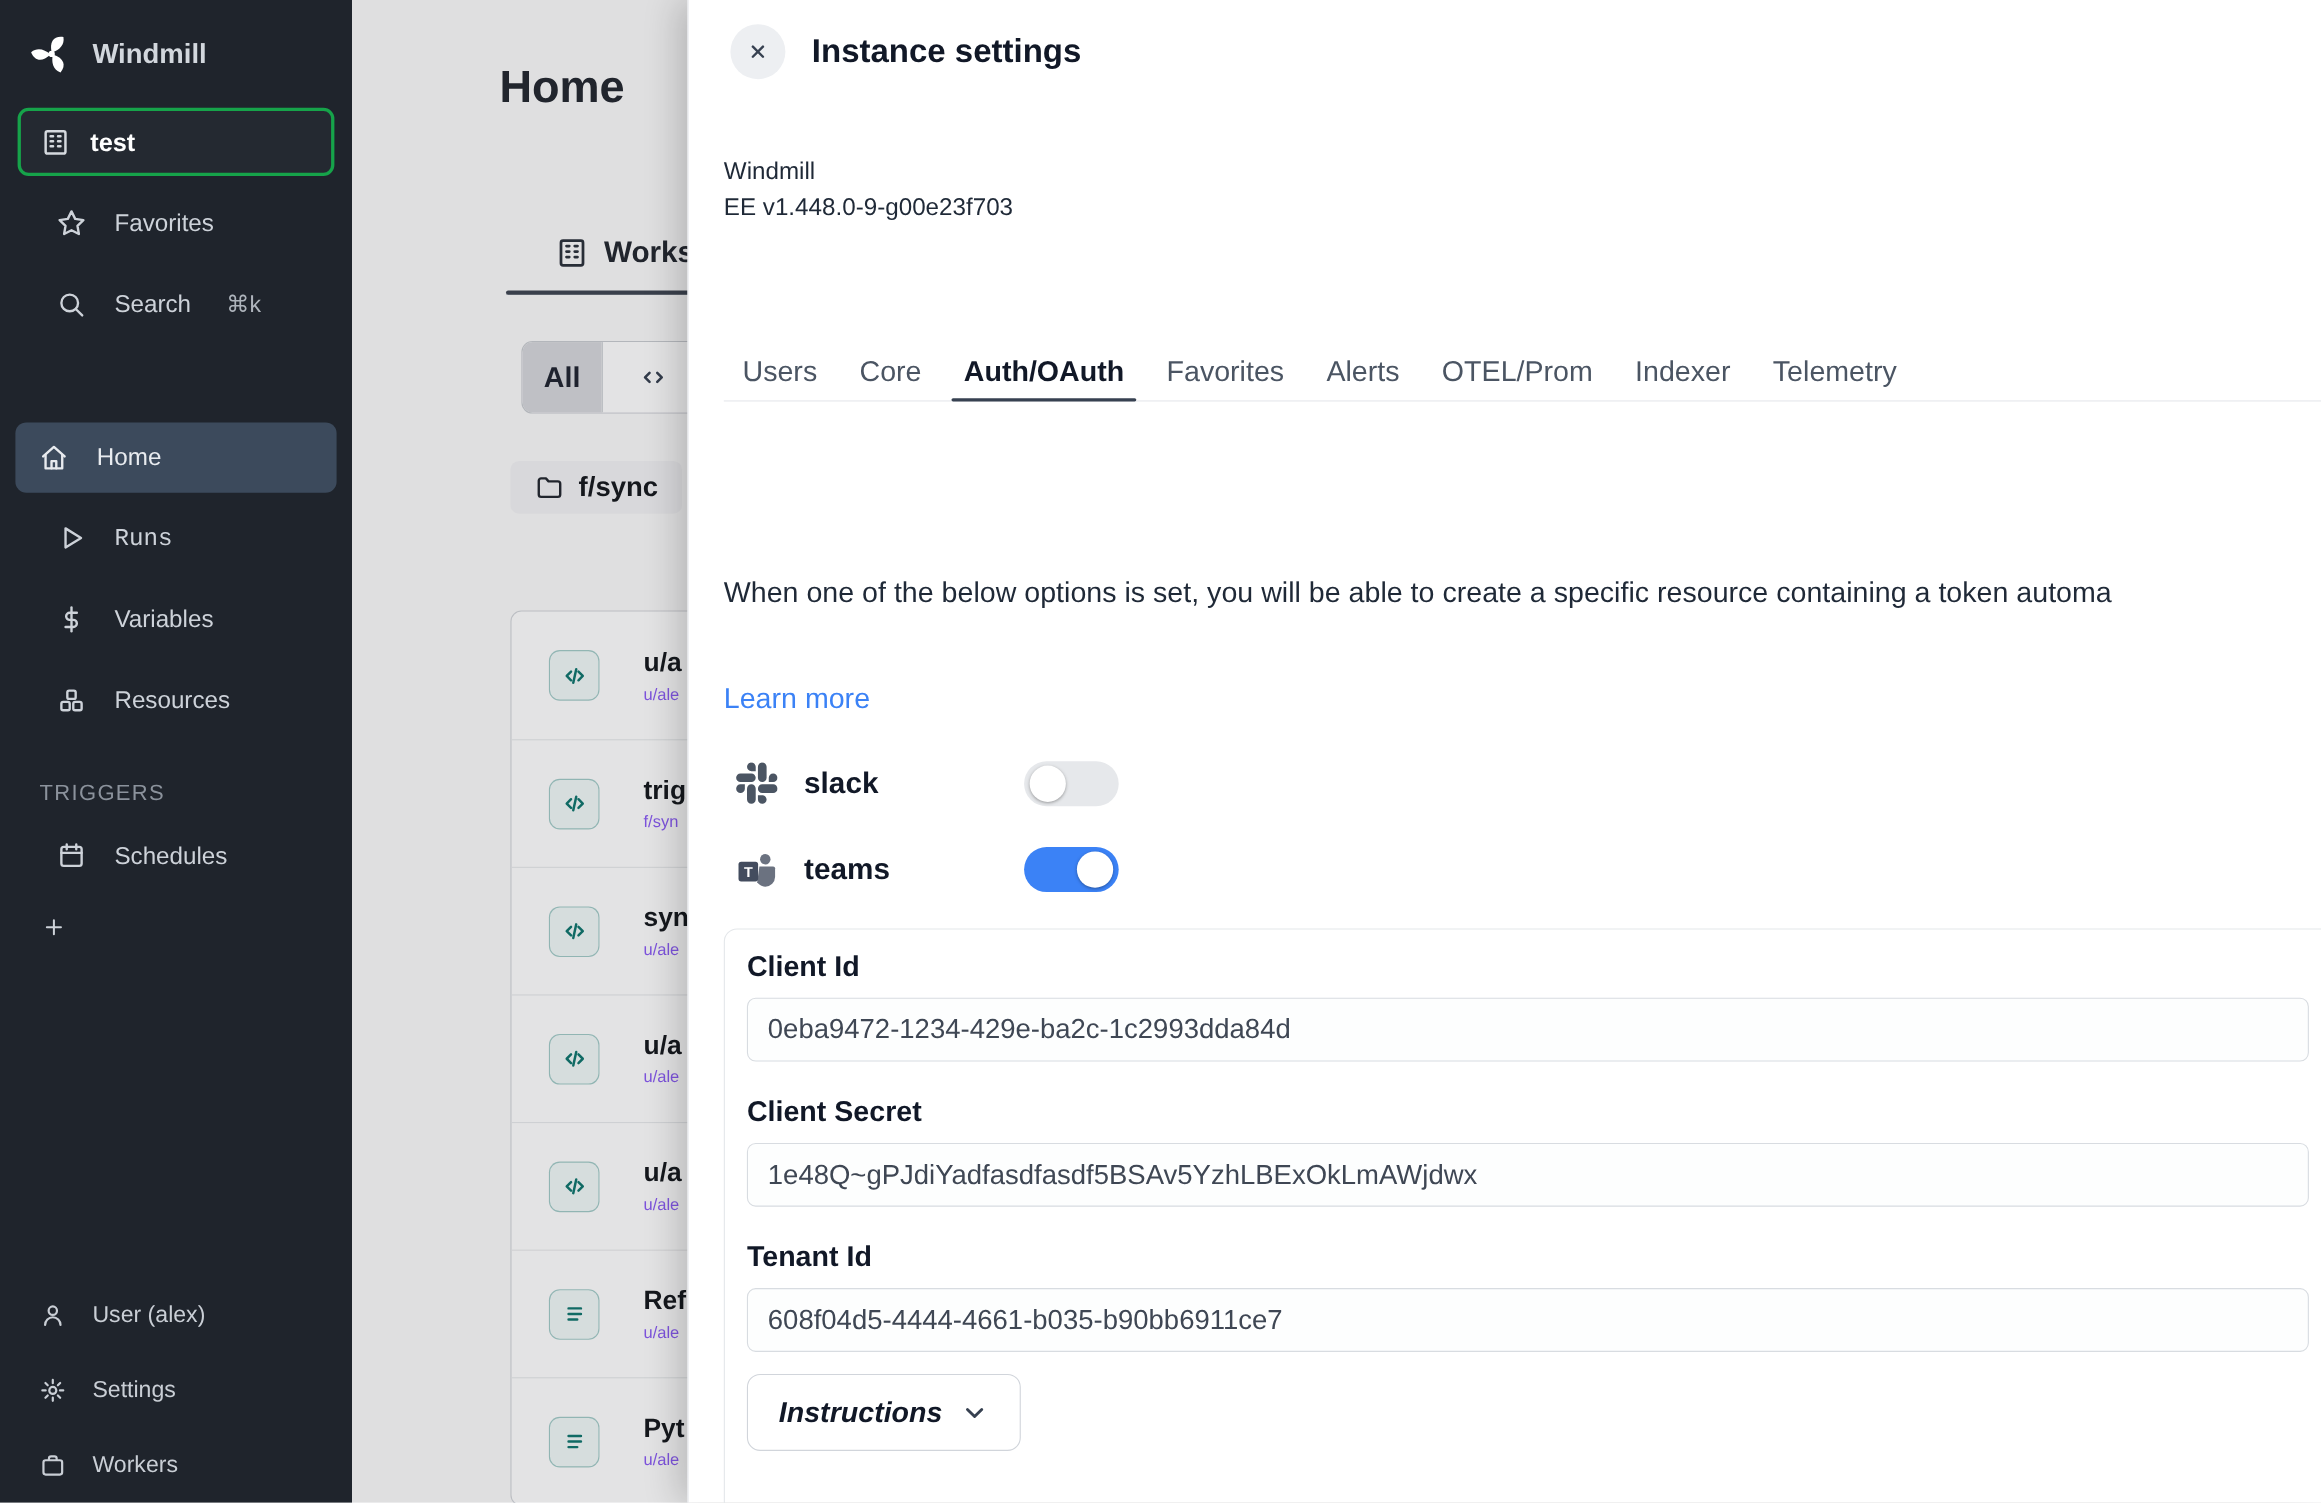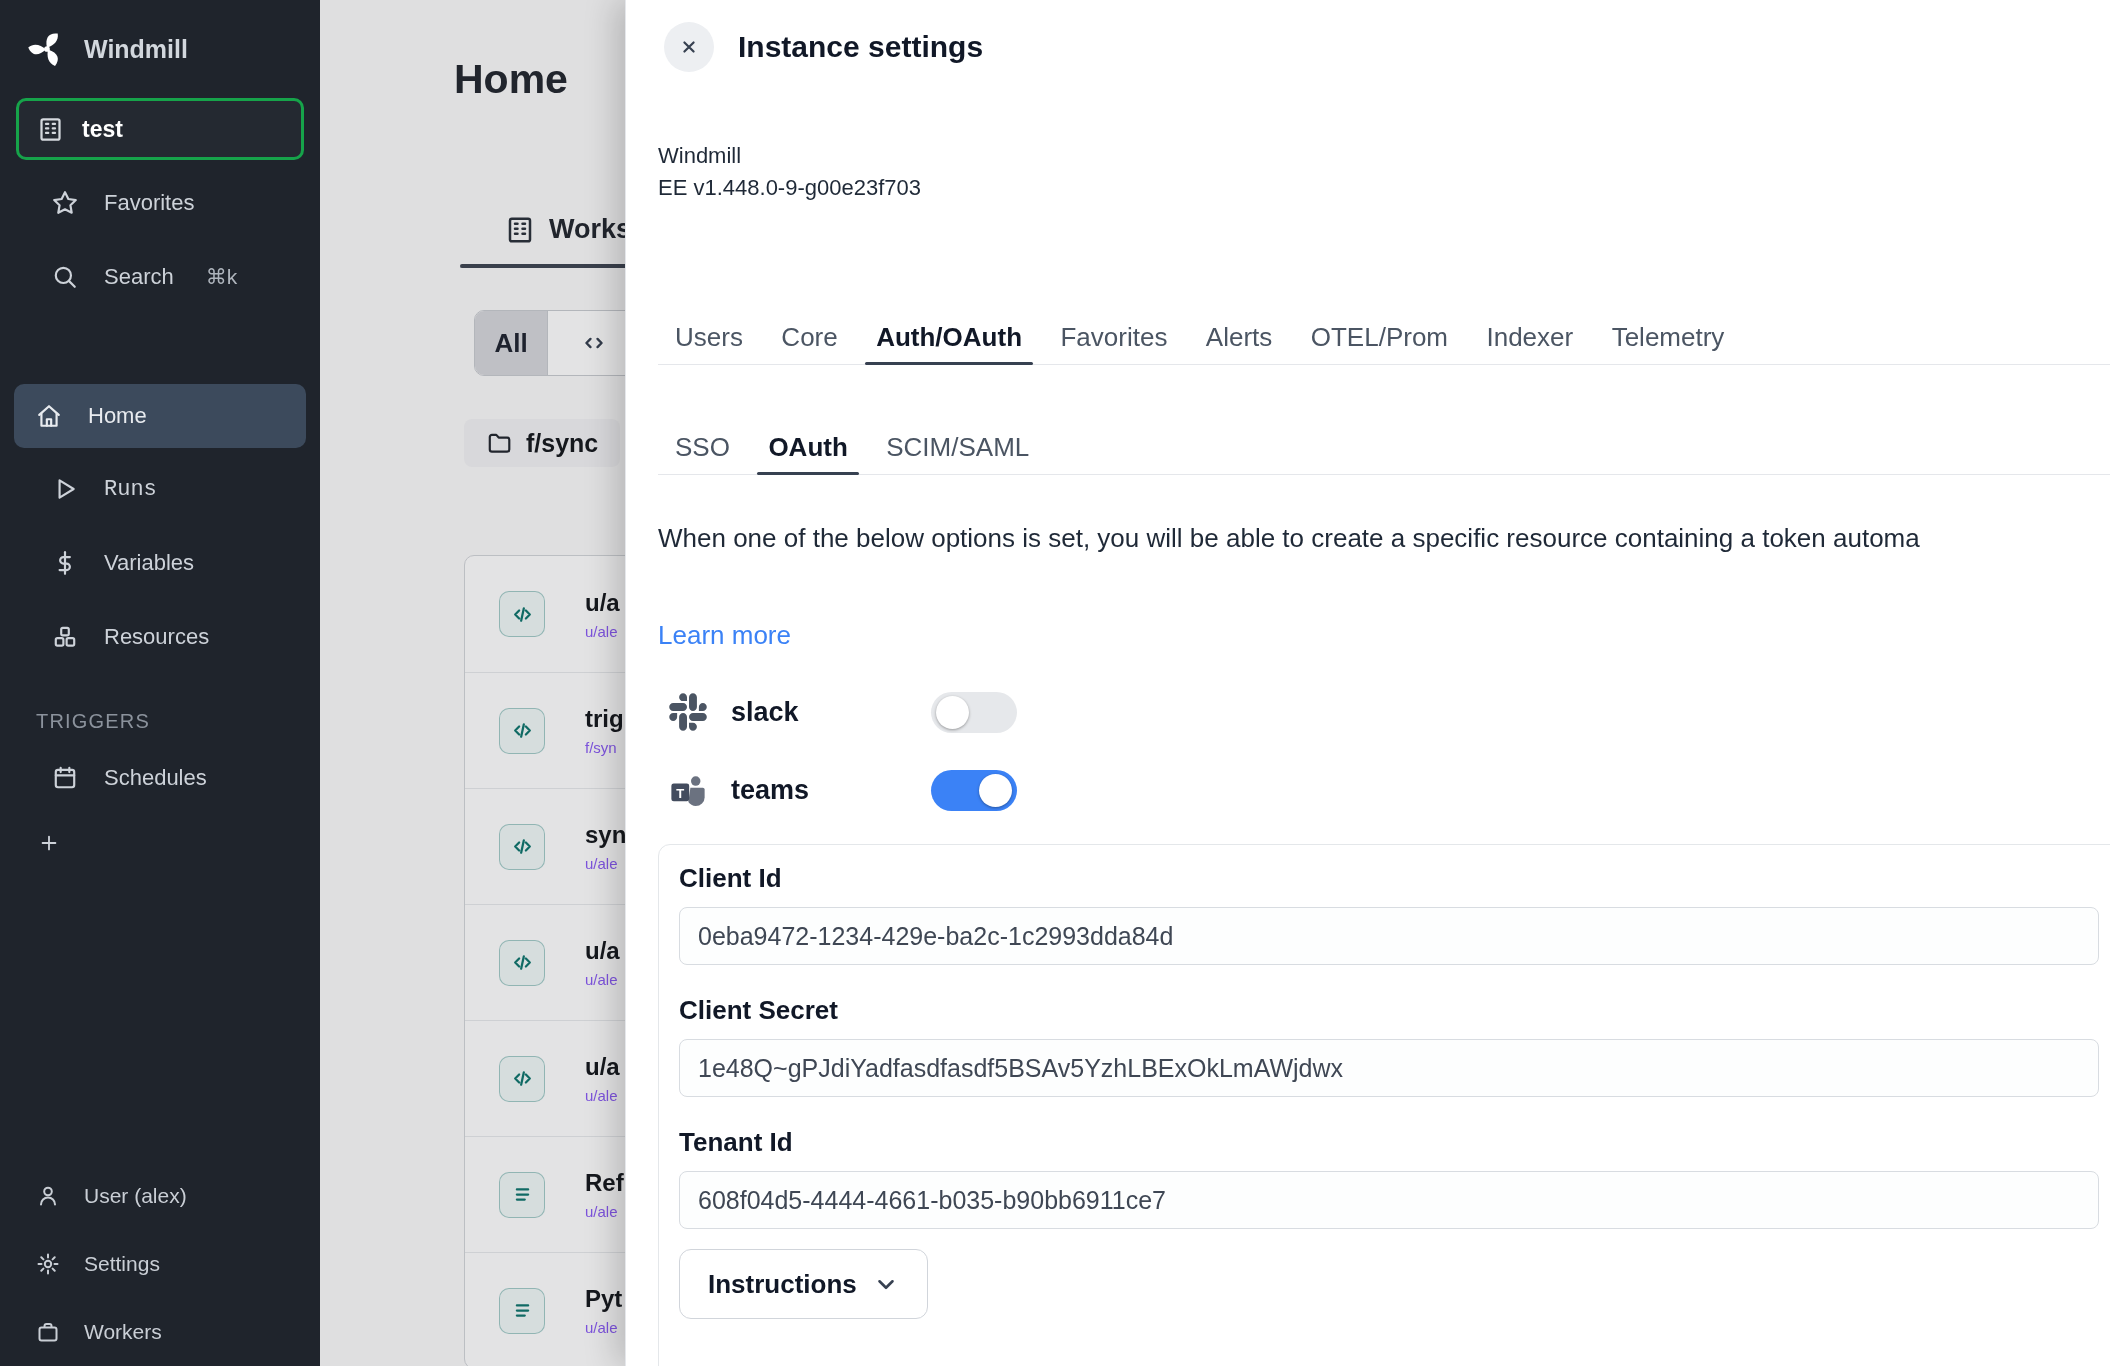--- a/index.html
+++ b/index.html
@@ -102,21 +102,21 @@
   .toggle.on .knob { left:auto; right:5px; }
   .form-box { position:absolute; left:32px; top:844px; width:1500px; height:534px;
     border:1px solid #e4e7ea; border-radius:12px; padding:18px 20px; }
   .f-label { font-size:26px; font-weight:600; color:#111827; line-height:30px; margin-bottom:14px; }
   .f-input { display:block; width:1420px; height:58px; font-size:25px; color:#3f4754;
     padding:0 18px; border:1px solid #d8dce1; border-radius:8px; background:#fdfefe;
     margin-bottom:30px; font-family:"Liberation Sans","DejaVu Sans",sans-serif; }
   .f-input:last-of-type { margin-bottom:20px; }
   .instructions-btn { display:inline-flex; align-items:center; gap:16px; height:70px;
     padding:0 28px; border:1px solid #d1d5db; border-radius:12px; background:#fff;
-    font-size:26px; font-weight:700; color:#111827; cursor:pointer; }
+    font-size:26px; font-weight:700; color:#111827; cursor:pointer;font-style:italic; }
   .instructions-btn svg { width:26px; height:26px; color:#374151; }
 </style>
 </head>
 <body>
 
 <aside class="sidebar">
   <div class="brand">
     <svg class="brand-logo" viewBox="0 0 32 32">
       <g fill="#ffffff">
         <path d="M16 15C14 6 18 2 25 3C26 9 22 13 16 15Z"></path>
@@ -351,25 +351,20 @@
     <span class="dtab">Users</span>
     <span class="dtab">Core</span>
     <span class="dtab active">Auth/OAuth</span>
     <span class="dtab">Favorites</span>
     <span class="dtab">Alerts</span>
     <span class="dtab">OTEL/Prom</span>
     <span class="dtab">Indexer</span>
     <span class="dtab">Telemetry</span>
   </div>
 
-  <div class="dsubtabs">
-    <span class="dtab">SSO</span>
-    <span class="dtab active">OAuth</span>
-    <span class="dtab">SCIM/SAML</span>
-  </div>
 
   <div class="desc">
     <div>When one of the below options is set, you will be able to create a specific resource containing a token automa</div>
   </div>
   <a class="learn">Learn more</a>
 
   <div class="provider" style="top:688px">
     <svg class="provider-icon" viewBox="0 0 127 127">
       <g fill="#4b5563">
         <path d="M27.2 80c0 7.3-5.9 13.2-13.2 13.2C6.7 93.2.8 87.3.8 80c0-7.3 5.9-13.2 13.2-13.2h13.2V80zM33.8 80c0-7.3 5.9-13.2 13.2-13.2 7.3 0 13.2 5.9 13.2 13.2v33c0 7.3-5.9 13.2-13.2 13.2-7.3 0-13.2-5.9-13.2-13.2V80z"></path>

